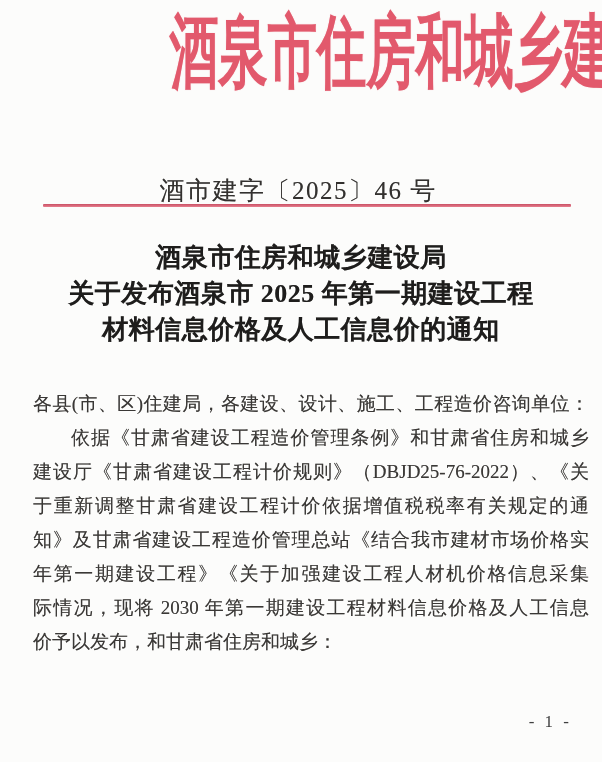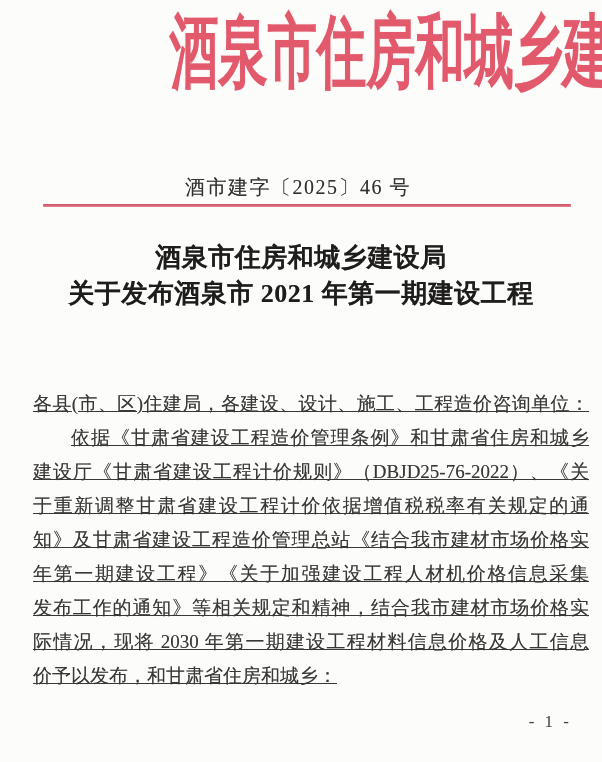--- a/index.html
+++ b/index.html
@@ -37,21 +37,21 @@
     text-shadow: 0 0 1px rgba(224, 86, 106, 0.55);
   }
 
   
   .doc-number {
     position: absolute;
     top: 174px;
     left: 0;
     width: 596px;
     text-align: center;
-    font-size: 20px;
+    font-size: 25px;
     letter-spacing: 1.5px;
     color: #33312f;
     text-shadow: 0 0 0.5px rgba(40, 40, 40, 0.4);
   }
 
   
   .red-line {
     position: absolute;
     top: 204px;
     left: 43px;
@@ -86,21 +86,20 @@
     line-height: 34px;
     color: #3a3836;
     text-shadow: 0 0 0.4px rgba(50, 48, 46, 0.45);
   }
   .bline {
     text-align: justify;
     text-align-last: justify;
     height: 34px;
     overflow: hidden;
     white-space: nowrap;
-    text-decoration: underline;
   }
   .bline.justify-off {
     text-align: left;
     text-align-last: left;
   }
   .bline.indent {
     padding-left: 38px;
   }
 
   
@@ -121,30 +120,30 @@
   <div class="masthead">
     <span class="masthead-text">酒泉市住房和城乡建设局</span>
   </div>
 
   <div class="doc-number">酒市建字〔2025〕46 号</div>
 
   <div class="red-line"></div>
 
   <div class="notice-title">
     <div>酒泉市住房和城乡建设局</div>
-    <div>关于发布酒泉市 2021 年第一期建设工程</div>
+    <div>关于发布酒泉市 2025 年第一期建设工程</div>
+    <div>材料信息价格及人工信息价的通知</div>
   </div>
 
   <div class="body-text">
     <div class="bline">各县(市、区)住建局，各建设、设计、施工、工程造价咨询单位：</div>
     <div class="bline indent">依据《甘肃省建设工程造价管理条例》和甘肃省住房和城乡</div>
     <div class="bline">建设厅《甘肃省建设工程计价规则》（DBJD25-76-2022）、《关</div>
     <div class="bline">于重新调整甘肃省建设工程计价依据增值税税率有关规定的通</div>
     <div class="bline">知》及甘肃省建设工程造价管理总站《结合我市建材市场价格实</div>
     <div class="bline">年第一期建设工程》《关于加强建设工程人材机价格信息采集</div>
-    <div class="bline">发布工作的通知》等相关规定和精神，结合我市建材市场价格实</div>
     <div class="bline">际情况，现将 2030 年第一期建设工程材料信息价格及人工信息</div>
     <div class="bline justify-off">价予以发布，和甘肃省住房和城乡：</div>
   </div>
 
   <div class="page-number">- 1 -</div>
 
 </div>
 
 </body></html>

